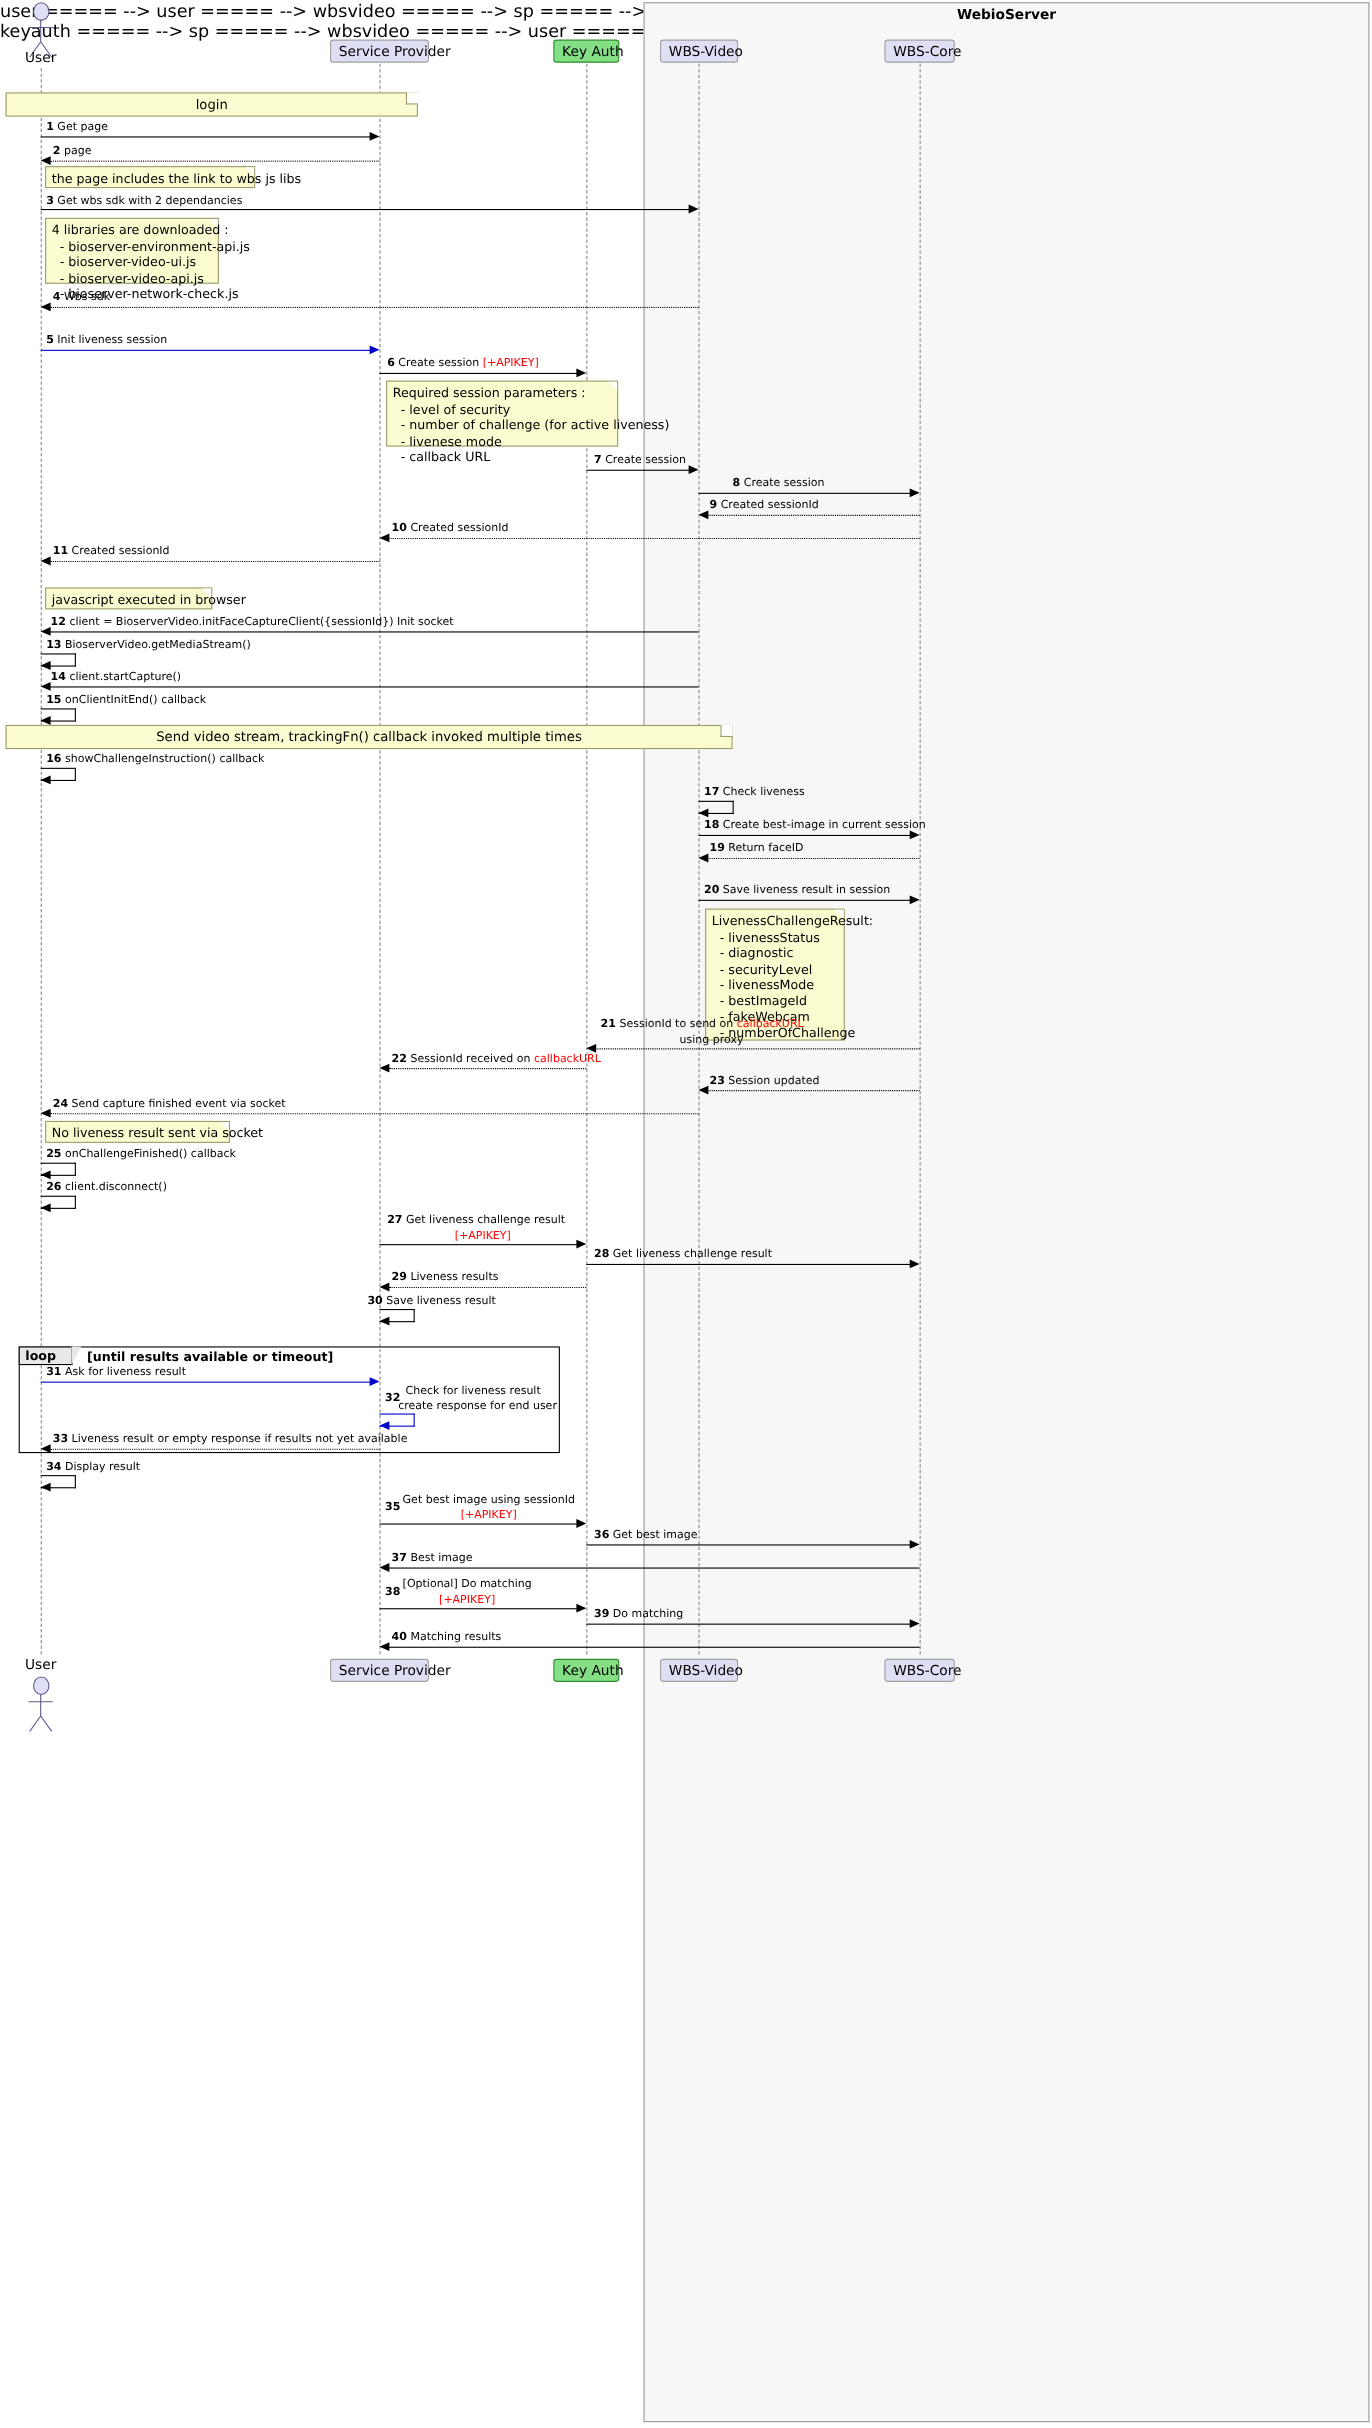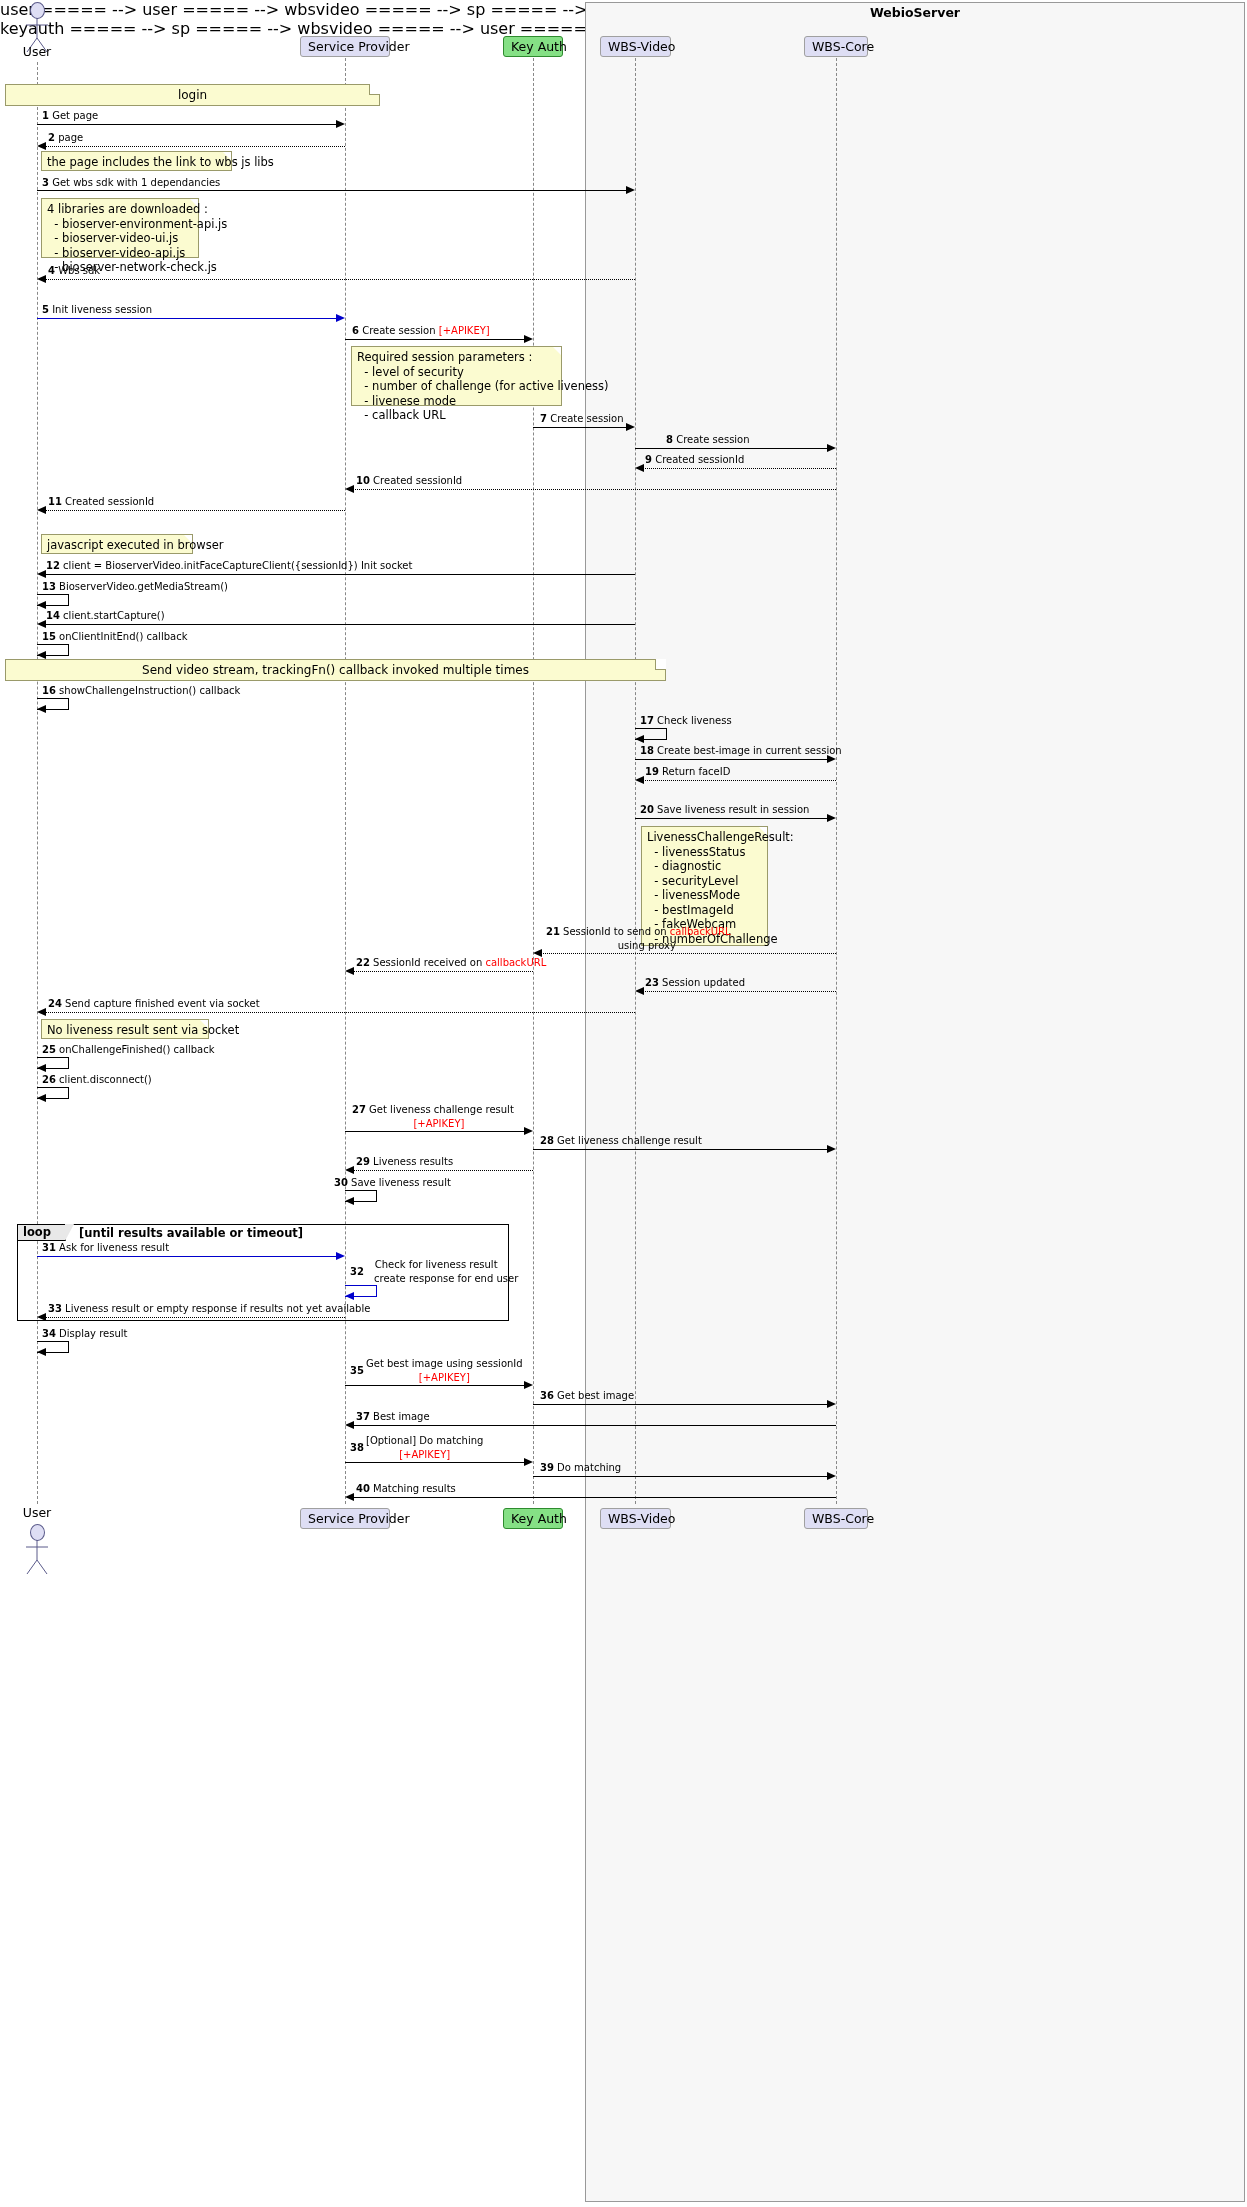--- a/index.html
+++ b/index.html
@@ -119,21 +119,21 @@
   </div>
   <div class="arrowline dotted" style="left:45px;top:146px;width:300px;"></div>
   <div class="arrowhead left" style="left:37px;top:142px;"></div>
 
   
   <div class="note" style="left:41px;top:151px;width:191px;height:20px;line-height:14px;">the page includes the link to wbs js libs</div>
 
   
   <div class="msg" style="left:42px;top:176px;">
     <span class="num">3</span>
-    <span>Get wbs sdk with 1 dependancies</span>
+    <span>Get wbs sdk with 2 dependancies</span>
   </div>
   <div class="arrowline" style="left:37px;top:190px;width:590px;"></div>
   <div class="arrowhead right" style="left:626px;top:186px;"></div>
 
   
   <div class="note" style="left:41px;top:198px;width:158px;height:60px;">4 libraries are downloaded :
   - bioserver-environment-api.js
   - bioserver-video-ui.js
   - bioserver-video-api.js
   - bioserver-network-check.js</div>
@@ -395,21 +395,21 @@
     <span class="num">31</span>
     <span>Ask for liveness result</span>
   </div>
   <div class="arrowline blue" style="left:37px;top:1256px;width:300px;"></div>
   <div class="arrowhead right blue" style="left:336px;top:1252px;"></div>
 
   
   <div class="msg" style="left:350px;top:1258px;">
     <span class="num" style="position:absolute;left:0;top:7px;">32</span>
     <span style="margin-left:4px;">Check for liveness result</span><br>
-    <span style="margin-left:24px;">create response for end user</span>
+    <span style="margin-left:12px;">create response for end user</span>
   </div>
   <div class="selfbox blue" style="left:345px;top:1285px;width:32px;height:12px;"></div>
   <div class="arrowhead left blue" style="left:345px;top:1292px;"></div>
 
    user ===== --&gt;
   <div class="msg" style="left:48px;top:1302px;">
     <span class="num">33</span>
     <span>Liveness result or empty response if results not yet available</span>
   </div>
   <div class="arrowline dotted" style="left:45px;top:1317px;width:300px;"></div>

